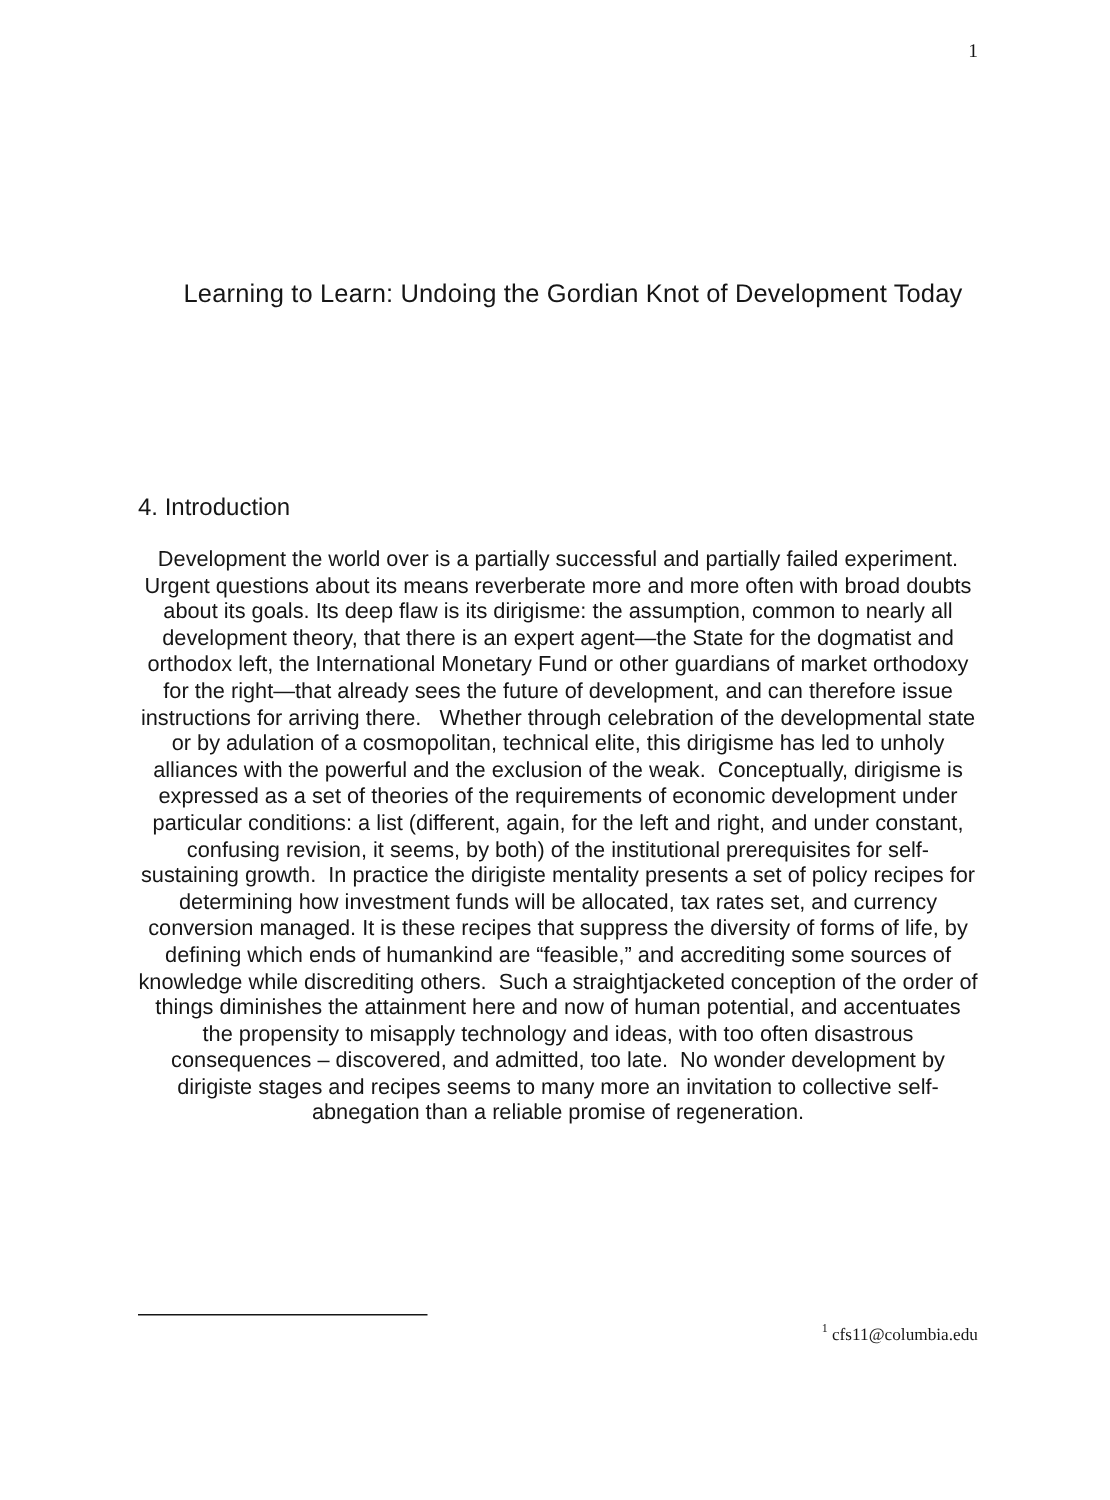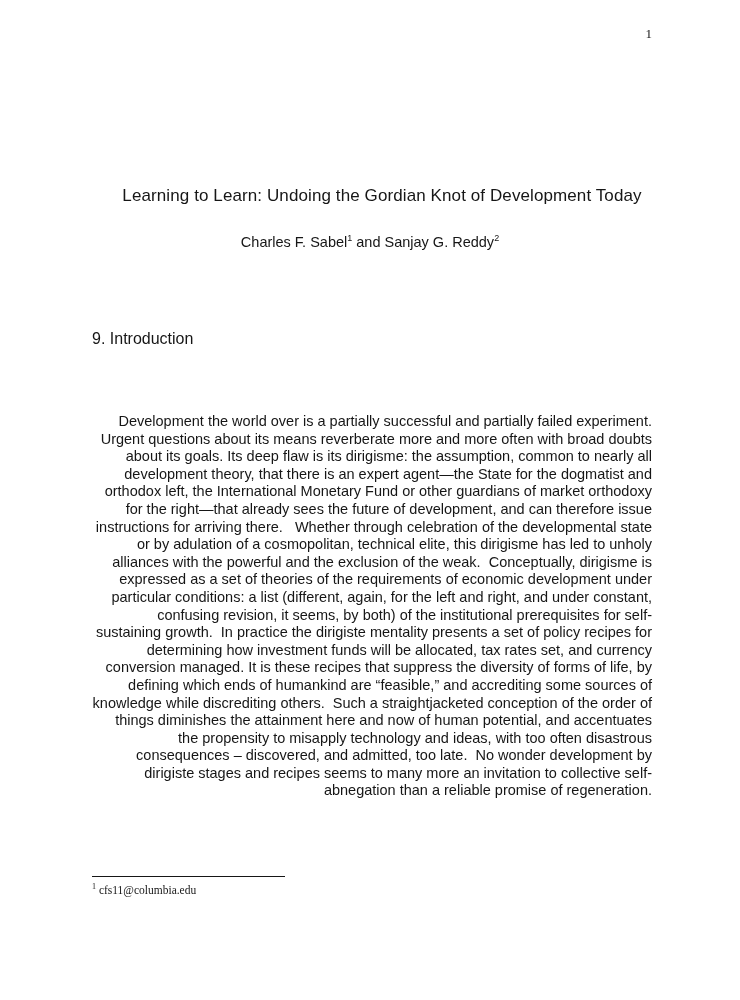--- a/index.html
+++ b/index.html
@@ -55,22 +55,21 @@
       font-size: 16px;
       font-weight: normal;
     }
     .body-text {
       position: absolute;
       top: 365px;
       left: 92px;
       width: 560px;
       font-size: 14.5px;
       line-height: 17.6px;
-      text-align: right;
-      margin-top: 48px;
+      text-align: center;
     }
     .body-text p {
       margin: 0;
       white-space: pre-wrap;
     }
     .body-text p + p {
       margin-top: 17.6px;
     }
     .footnotes {
       position: absolute;
@@ -82,39 +81,39 @@
       width: 193px;
       height: 0;
       border-top: 1px solid #161616;
       margin-bottom: 6px;
     }
     .footnote {
       font-family: "Liberation Serif", serif;
       font-size: 11.5px;
       line-height: 15px;
       color: #161616;
+      text-align: right;
     }
     .footnote sup {
       font-size: 8px;
       vertical-align: super;
       line-height: 0;
     }
   </style>
 </head>
 <body>
 
 <div class="page">
 
   <div class="page-number">1</div>
 
   <div class="title">Learning to Learn: Undoing the Gordian Knot of Development Today</div>
 
-  <div class="byline"><span>Charles F. Sabel</span><sup>1</sup><span> and </span><span>Sanjay G. Reddy</span><sup>2</sup></div>
 
-  <div class="heading">9. Introduction</div>
+  <div class="heading">4. Introduction</div>
 
   <div class="body-text">
     <p>Development the world over is a partially successful and partially failed experiment.  Urgent questions about its means reverberate more and more often with broad doubts about its goals. Its deep flaw is its dirigisme: the assumption, common to nearly all development theory, that there is an expert agent—the State for the dogmatist and orthodox left, the International Monetary Fund or other guardians of market orthodoxy for the right—that already sees the future of development, and can therefore issue instructions for arriving there.   Whether through celebration of the developmental state or by adulation of a cosmopolitan, technical elite, this dirigisme has led to unholy alliances with the powerful and the exclusion of the weak.  Conceptually, dirigisme is expressed as a set of theories of the requirements of economic development under particular conditions: a list (different, again, for the left and right, and under constant, confusing revision, it seems, by both) of the institutional prerequisites for self-sustaining growth.  In practice the dirigiste mentality presents a set of policy recipes for determining how investment funds will be allocated, tax rates set, and currency conversion managed. It is these recipes that suppress the diversity of forms of life, by defining which ends of humankind are “feasible,” and accrediting some sources of knowledge while discrediting others.  Such a straightjacketed conception of the order of things diminishes the attainment here and now of human potential, and accentuates the propensity to misapply technology and ideas, with too often disastrous consequences – discovered, and admitted, too late.  No wonder development by dirigiste stages and recipes seems to many more an invitation to collective self-abnegation than a reliable promise of regeneration.</p>
   </div>
 
   <div class="footnotes">
     <div class="fn-rule"></div>
     <div class="footnote"><sup>1</sup> <span>cfs11@columbia.edu</span></div>
   </div>
 

